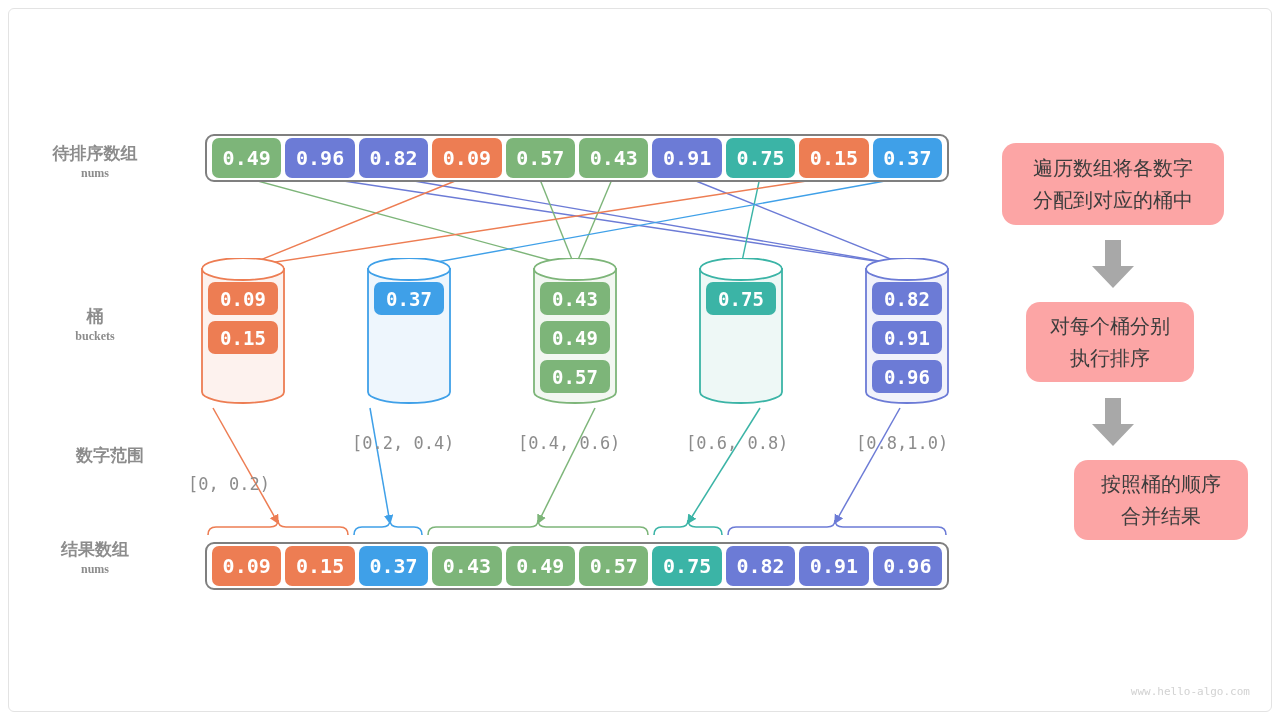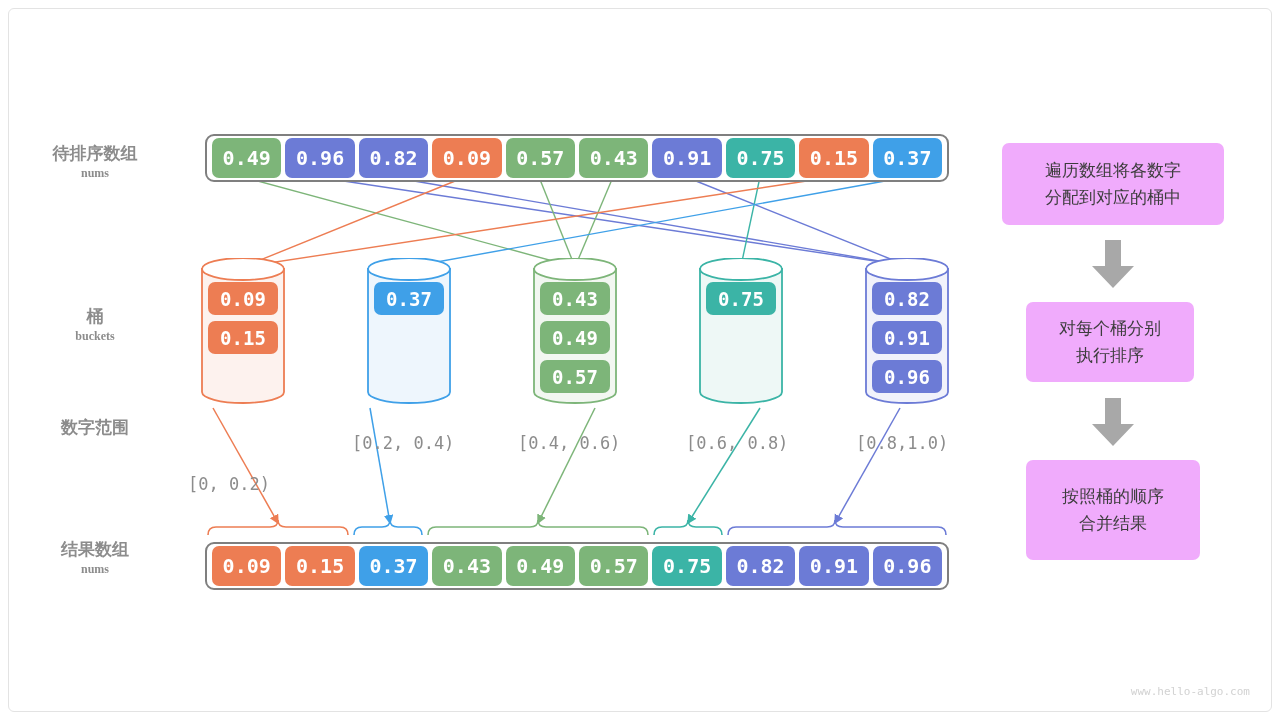--- a/index.html
+++ b/index.html
@@ -53,23 +53,23 @@
 
   
   .range{
     position:absolute;color:#8c8c8c;
     font-family:"DejaVu Sans Mono","Liberation Mono",monospace;
     font-size:17px;white-space:nowrap;
   }
 
   
   .flowbox{
-    position:absolute;background:#f0abfc;border-radius:7px;
+    position:absolute;background:#fca5a5;border-radius:14px;
     display:flex;flex-direction:column;align-items:center;justify-content:center;
-    color:#3d3d3d;font-size:17px;line-height:1.6;text-align:center;
+    color:#3d3d3d;font-size:20px;line-height:1.6;text-align:center;
     box-sizing:border-box;
   }
   .flowarrow{position:absolute;}
 
   .watermark{
     position:absolute;right:30px;bottom:22px;color:#d2d2d2;
     font-family:"DejaVu Sans Mono","Liberation Mono",monospace;font-size:11px;
   }
   svg.overlay{position:absolute;left:0;top:0;width:1280px;height:720px;pointer-events:none;}
 </style>
@@ -82,21 +82,21 @@
   <div class="rowlabel" style="top:134px;margin-top:8px;">
     <div>待排序数组</div>
     <div class="mono">nums</div>
   </div>
 
   <div class="rowlabel" style="top:305px;">
     <div>桶</div>
     <div class="mono">buckets</div>
   </div>
 
-  <div class="rowlabel" style="top:416px;">
+  <div class="rowlabel" style="top:444px;padding-left:15px;">
     <div>数字范围</div>
   </div>
 
   <div class="rowlabel" style="top:538px;">
     <div>结果数组</div>
     <div class="mono">nums</div>
   </div>
 
   <svg class="overlay">
 
@@ -250,19 +250,19 @@
 
   <div class="flowbox" style="left:1026px;top:302px;width:168px;height:80px;">
     <div>对每个桶分别</div>
     <div>执行排序</div>
   </div>
 
   <svg class="flowarrow" style="left:1088px;top:398px;width:50px;height:50px;">
     <path d="M17,0 L33,0 L33,26 L46,26 L25,48 L4,26 L17,26 Z" fill="#a8a8a8"></path>
   </svg>
 
-  <div class="flowbox" style="left:1026px;top:460px;width:174px;height:100px;">
+  <div class="flowbox" style="left:1074px;top:460px;width:174px;height:80px;">
     <div>按照桶的顺序</div>
     <div>合并结果</div>
   </div>
 
   <div class="watermark">www.hello-algo.com</div>
 </div>
 
 </body></html>

